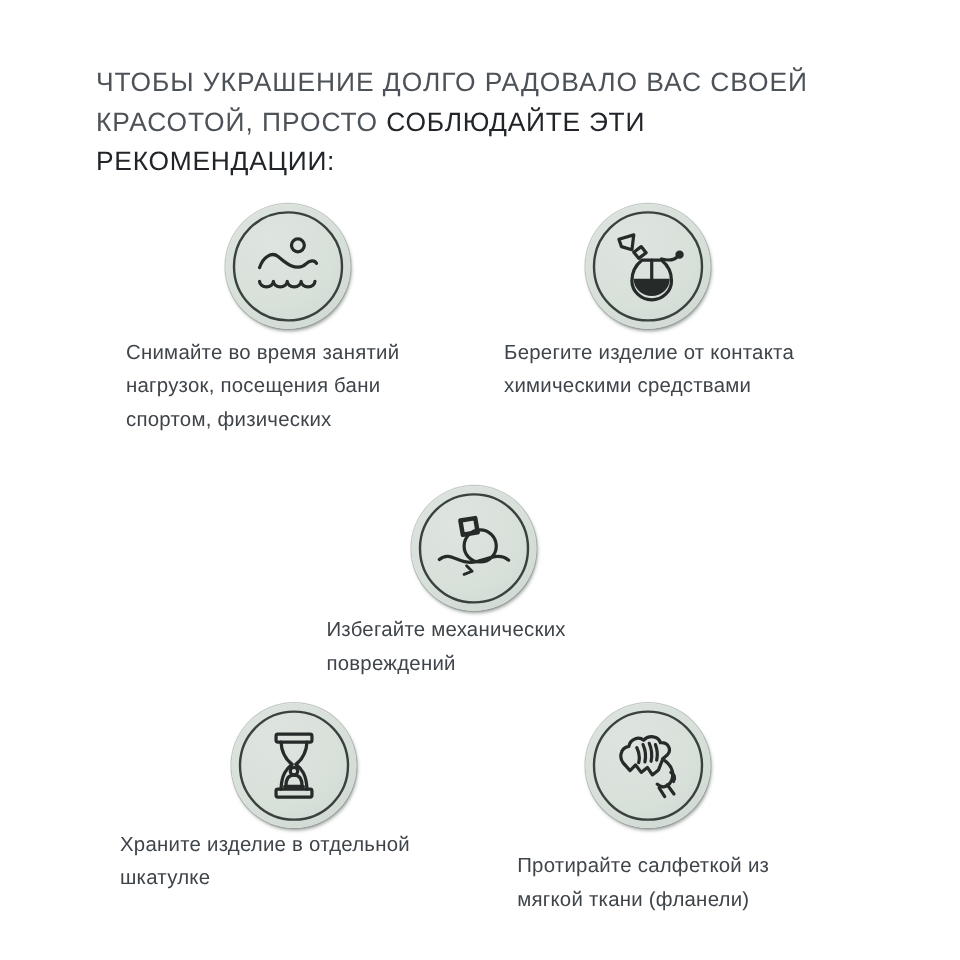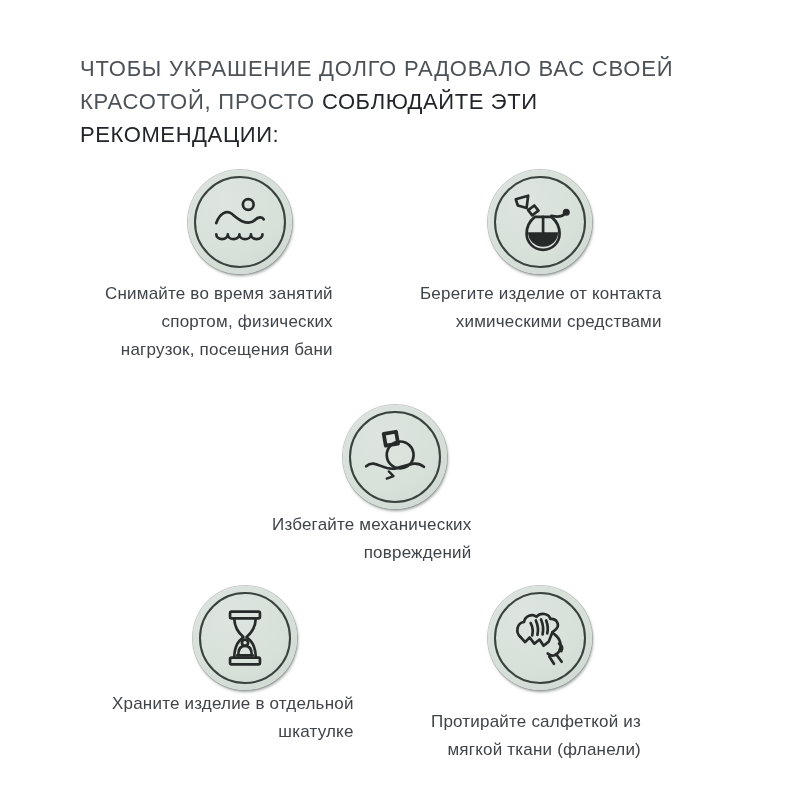--- a/index.html
+++ b/index.html
@@ -42,32 +42,31 @@
   .icon-circle svg{
     position:absolute;left:50%;top:50%;transform:translate(-50%,-50%);
     width:66px;height:66px;
     stroke:var(--icon-stroke);fill:none;
     stroke-width:2.6;stroke-linecap:round;stroke-linejoin:round;
   }
   .caption{
     position:absolute;
     font-size:17px;line-height:28px;letter-spacing:0.2px;
     color:var(--body-text);
-    text-align:right;
   }
   .caption div{white-space:nowrap;}
   #icon-swim{left:188px;top:170px;}
   #icon-perfume{left:488px;top:170px;}
   #icon-ring{left:343px;top:405px;}
   #icon-box{left:193px;top:586px;}
   #icon-wipe{left:488px;top:586px;}
   #cap-0{left:105px;top:280px;}
   #cap-1{left:420px;top:280px;}
   #cap-2{left:272px;top:511px;}
-  #cap-3{left:112px;top:690px;}
+  #cap-3{left:100px;top:690px;}
   #cap-4{left:431px;top:708px;}
 </style>
 </head>
 <body>
 
 <div class="canvas">
 
   <div class="heading">
     <div>ЧТОБЫ УКРАШЕНИЕ ДОЛГО РАДОВАЛО ВАС СВОЕЙ</div>
     <div><span>КРАСОТОЙ, ПРОСТО </span><span class="bold">СОБЛЮДАЙТЕ ЭТИ РЕКОМЕНДАЦИИ:</span></div>
@@ -129,22 +128,22 @@
       <path d="M38,15 C39.5,19 40,23.5 39,27.5"></path>
       <path d="M45.5,28 C52,32.5 53.5,39.5 50.5,45 C48,49.5 43,50.5 39.5,47"></path>
       <path d="M41,50 L45.5,57"></path>
       <path d="M47.5,47.5 L53,55"></path>
       <path d="M50.5,37.5 C53.5,38.8 54.3,42 52.6,44.8"></path>
     </svg>
   </div>
 
   <div class="caption" id="cap-0">
     <div>Снимайте во время занятий</div>
+    <div>нагрузок, посещения бани</div>
     <div>спортом, физических</div>
-    <div>нагрузок, посещения бани</div>
   </div>
 
   <div class="caption" id="cap-1">
     <div>Берегите изделие от контакта</div>
     <div>химическими средствами</div>
   </div>
 
   <div class="caption" id="cap-2">
     <div>Избегайте механических</div>
     <div>повреждений</div>

